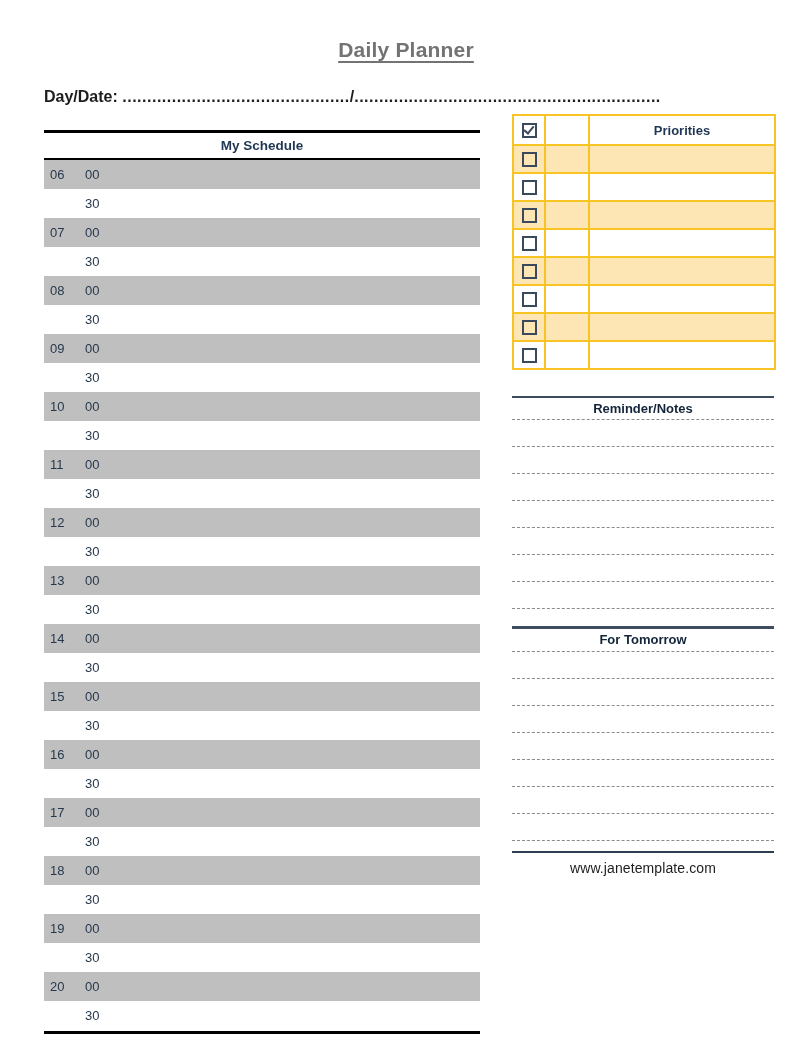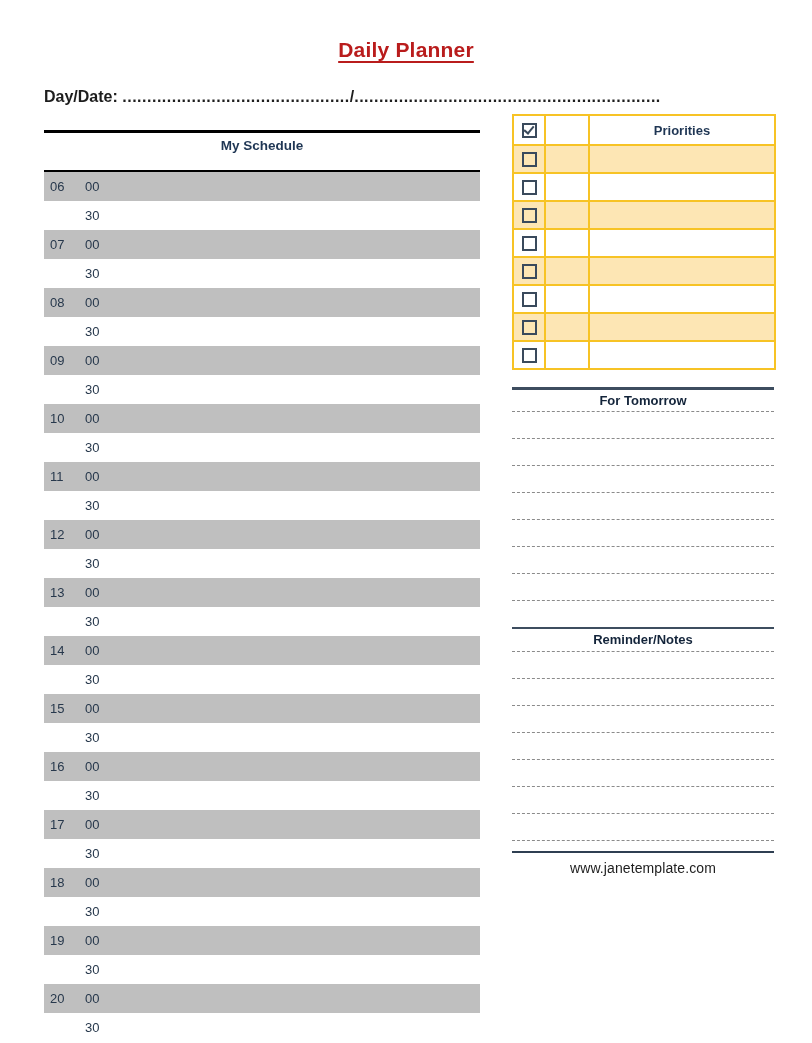--- a/index.html
+++ b/index.html
@@ -28,21 +28,21 @@
     position: absolute;
     left: 0;
     top: 38px;
     width: 812px;
     text-align: center;
   }
   .title {
     display: inline-block;
     font-size: 21px;
     font-weight: bold;
-    color: #b91c1c;
+    color: #737373;
     text-decoration: underline;
     text-underline-offset: 4px;
     letter-spacing: .2px;
   }
 
   
   .daydate {
     position: absolute;
     left: 44px;
     top: 88px;
@@ -65,21 +65,21 @@
   .sched-rule-top {
     height: 3px;
     background: #000000;
     width: 436px;
   }
   .sched-title {
     text-align: center;
     font-size: 13.5px;
     font-weight: bold;
     color: #1f3654;
-    padding: 6px 0 17px 0;
+    padding: 6px 0 5px 0;
     line-height: 1;
   }
   .sched-rule-mid {
     height: 2px;
     background: #000000;
     width: 436px;
   }
   .sched-rows { width: 436px; }
   .srow {
     height: 29px;
@@ -414,20 +414,42 @@
           <tr class="plain">
             <td>
               <div class="cbox"></div>
             </td>
             <td></td>
             <td></td>
           </tr>
         </tbody>
     </table>
 
+    <div class="notes-block" style="margin-top:26px;">
+      <div class="block-rule-thin"></div>
+      <div class="block-title">Reminder/Notes</div>
+      <div id="reminder-lines">
+          <div class="dash-line"></div>
+          <div class="dash-gap"></div>
+          <div class="dash-line"></div>
+          <div class="dash-gap"></div>
+          <div class="dash-line"></div>
+          <div class="dash-gap"></div>
+          <div class="dash-line"></div>
+          <div class="dash-gap"></div>
+          <div class="dash-line"></div>
+          <div class="dash-gap"></div>
+          <div class="dash-line"></div>
+          <div class="dash-gap"></div>
+          <div class="dash-line"></div>
+          <div class="dash-gap"></div>
+          <div class="dash-line"></div>
+        </div>
+    </div>
+
     <div class="notes-block" style="margin-top:17px;">
       <div class="block-rule-thick"></div>
       <div class="block-title">For Tomorrow</div>
       <div id="tomorrow-lines">
           <div class="dash-line"></div>
           <div class="dash-gap"></div>
           <div class="dash-line"></div>
           <div class="dash-gap"></div>
           <div class="dash-line"></div>
           <div class="dash-gap"></div>
@@ -436,39 +458,17 @@
           <div class="dash-line"></div>
           <div class="dash-gap"></div>
           <div class="dash-line"></div>
           <div class="dash-gap"></div>
           <div class="dash-line"></div>
           <div class="dash-gap"></div>
           <div class="dash-line"></div>
         </div>
     </div>
 
-    <div class="notes-block" style="margin-top:26px;">
-      <div class="block-rule-thin"></div>
-      <div class="block-title">Reminder/Notes</div>
-      <div id="reminder-lines">
-          <div class="dash-line"></div>
-          <div class="dash-gap"></div>
-          <div class="dash-line"></div>
-          <div class="dash-gap"></div>
-          <div class="dash-line"></div>
-          <div class="dash-gap"></div>
-          <div class="dash-line"></div>
-          <div class="dash-gap"></div>
-          <div class="dash-line"></div>
-          <div class="dash-gap"></div>
-          <div class="dash-line"></div>
-          <div class="dash-gap"></div>
-          <div class="dash-line"></div>
-          <div class="dash-gap"></div>
-          <div class="dash-line"></div>
-        </div>
-    </div>
-
     <div class="footer-rule" style="margin-top:10px;"></div>
     <div class="footer-url">www.janetemplate.com</div>
 
   </div>
 </div>
 
 </body></html>

